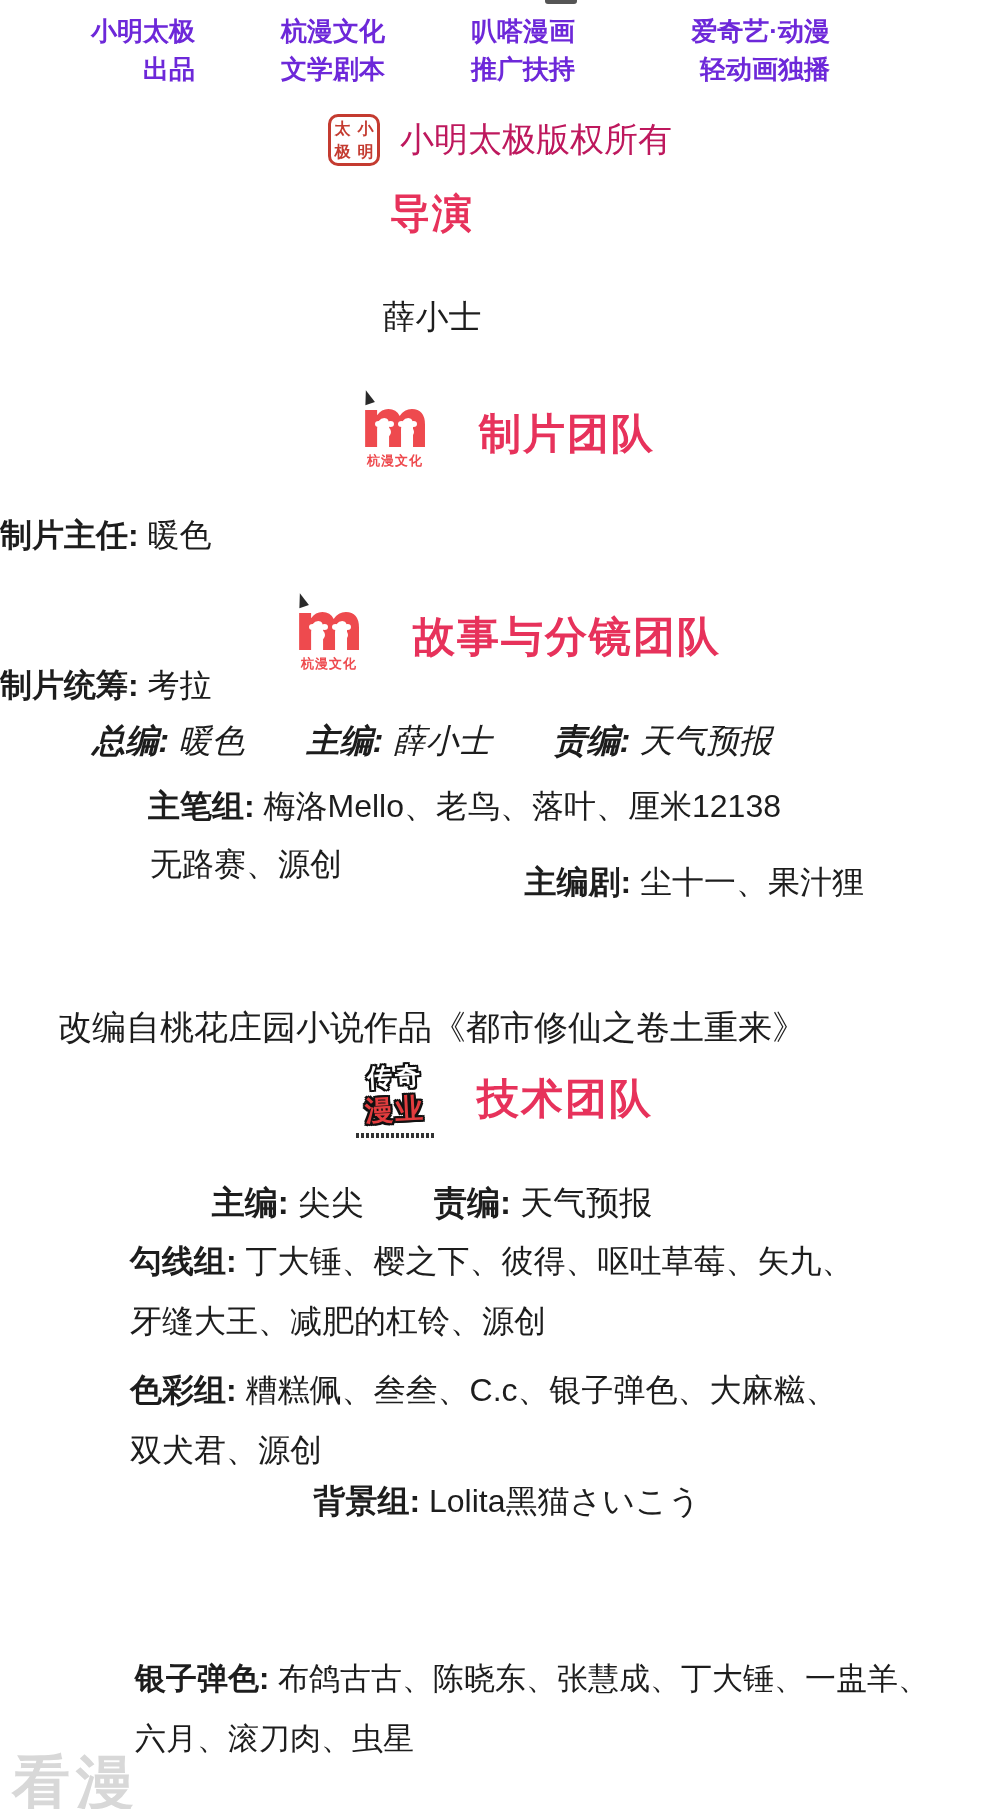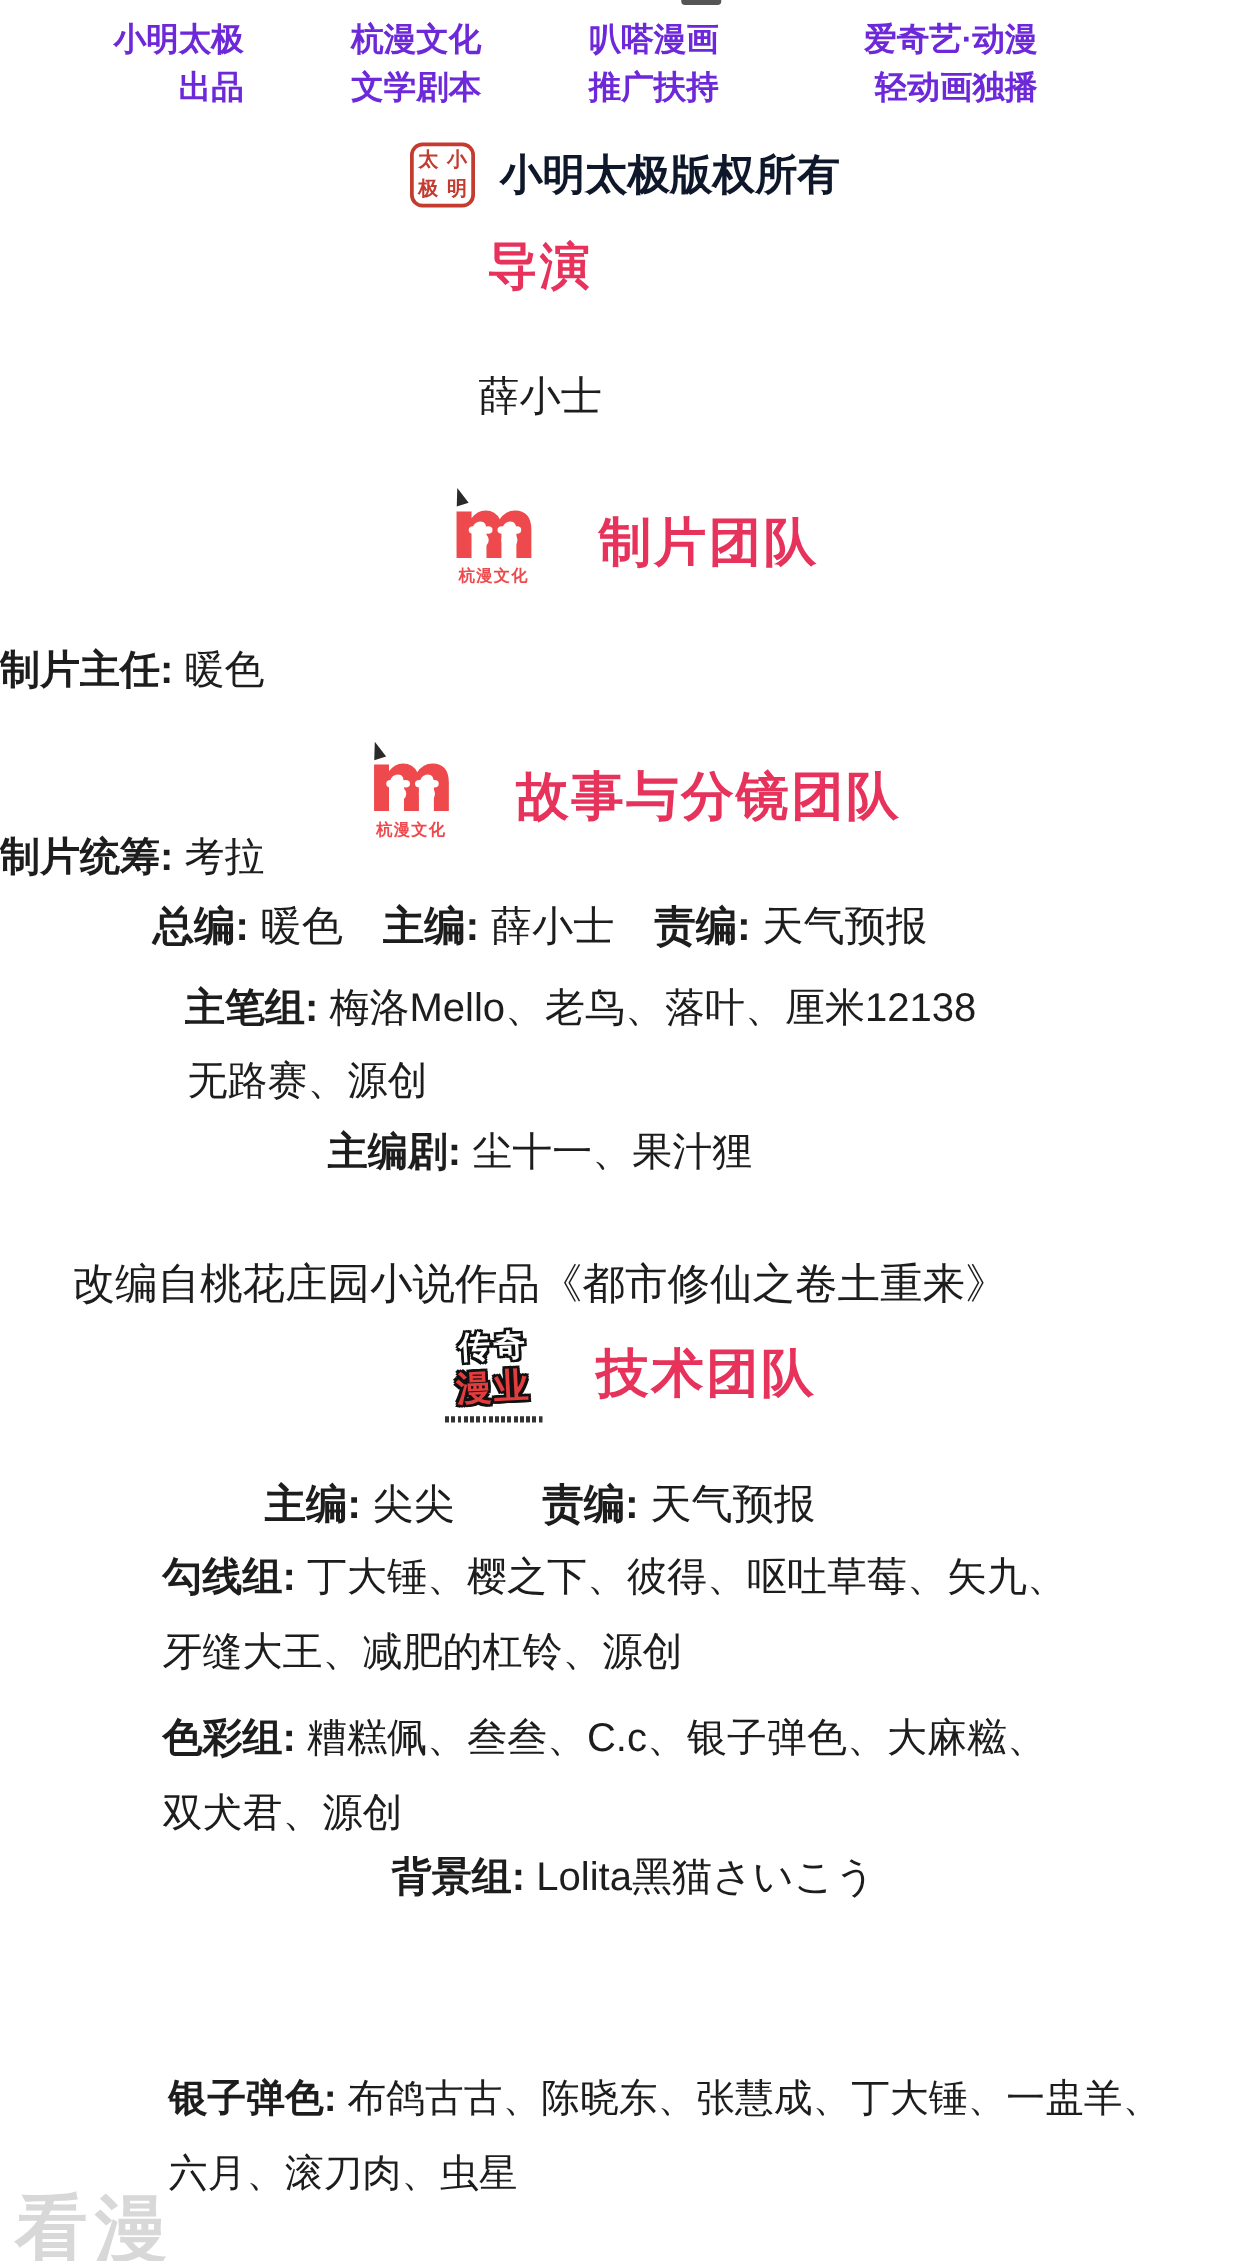--- a/index.html
+++ b/index.html
@@ -17,21 +17,21 @@
   .pcol.p2{left:245px;width:140px;}
   .pcol.p3{left:435px;width:140px;}
   .pcol.p4{left:610px;width:220px;}
 
   .top-fragment{position:absolute;top:0;left:545px;width:32px;height:4px;background:#555;border-radius:0 0 3px 3px;}
 
   
   .copy-row{position:absolute;top:114px;left:0;width:1000px;display:flex;justify-content:center;align-items:center;gap:20px;}
   .seal{width:46px;height:46px;border:3px solid #c43b30;border-radius:10px;display:grid;grid-auto-flow:column;grid-template-rows:1fr 1fr;grid-template-columns:1fr 1fr;align-items:center;justify-items:center;}
   .seal span{font-size:16px;font-weight:700;color:#c43b30;line-height:1;}
-  .copy-text{font-size:34px;font-weight:700;color:#0f172a;}
+  .copy-text{font-size:34px;font-weight:400;color:#be185d;}
 
   
   .sec-title{font-size:40px;letter-spacing:2px;}
   .team-header{position:absolute;left:0;width:1000px;display:flex;justify-content:center;align-items:center;gap:34px;}
   .team-title{font-size:42px;font-weight:700;color:#e7325b;letter-spacing:2px;}
 
   
   .mlogo{position:relative;width:100px;text-align:center;}
   .m-letter{display:block;font-family:"DejaVu Sans",sans-serif;font-weight:900;font-size:68px;line-height:52px;color:#ee4a4e;}
   .m-pencil{position:absolute;left:18px;top:-8px;width:0;height:0;border-left:5px solid transparent;border-right:5px solid transparent;border-bottom:14px solid #2a2a2a;transform:rotate(-18deg);}
@@ -109,31 +109,31 @@
   <div class="team-header" style="top:601px;">
     <span class="mlogo">
       <span class="m-pencil"></span>
       <span class="m-letter">m</span>
       <span class="m-paw pA"></span>
       <span class="m-paw pB"></span>
       <span class="m-label">杭漫文化</span>
     </span>
     <span class="team-title">故事与分镜团队</span>
   </div>
-  <div class="row flexrow" style="top:720px;gap:32px;font-size:33px;">
+  <div class="row flexrow" style="top:720px;gap:62px;font-size:33px;font-style:italic;">
     <span class="pair"><span class="lbl">总编:</span> <span>暖色</span></span>
     <span class="pair"><span class="lbl">主编:</span> <span>薛小士</span></span>
     <span class="pair"><span class="lbl">责编:</span> <span>天气预报</span></span>
   </div>
   <div class="row left" style="top:786px;padding-left:148px;">
     <span class="lbl">主笔组:</span>
     <span>梅洛Mello、老鸟、落叶、厘米12138</span>
   </div>
   <div class="row left" style="top:844px;padding-left:150px;">无路赛、源创</div>
-  <div class="row" style="top:901px;">
+  <div class="row" style="top:862px;text-align:right;">
     <span class="lbl">主编剧:</span>
     <span>尘十一、果汁狸</span>
   </div>
   <div class="row" style="top:970px;font-size:34px;margin-top:36px;">改编自桃花庄园小说作品《都市修仙之卷土重来》</div>
 
   <div class="team-header" style="top:1060px;">
     <span class="legendlogo">
       <span class="lg1">传奇</span>
       <span class="lg2">漫业</span>
       <span class="lg-bar"></span>

